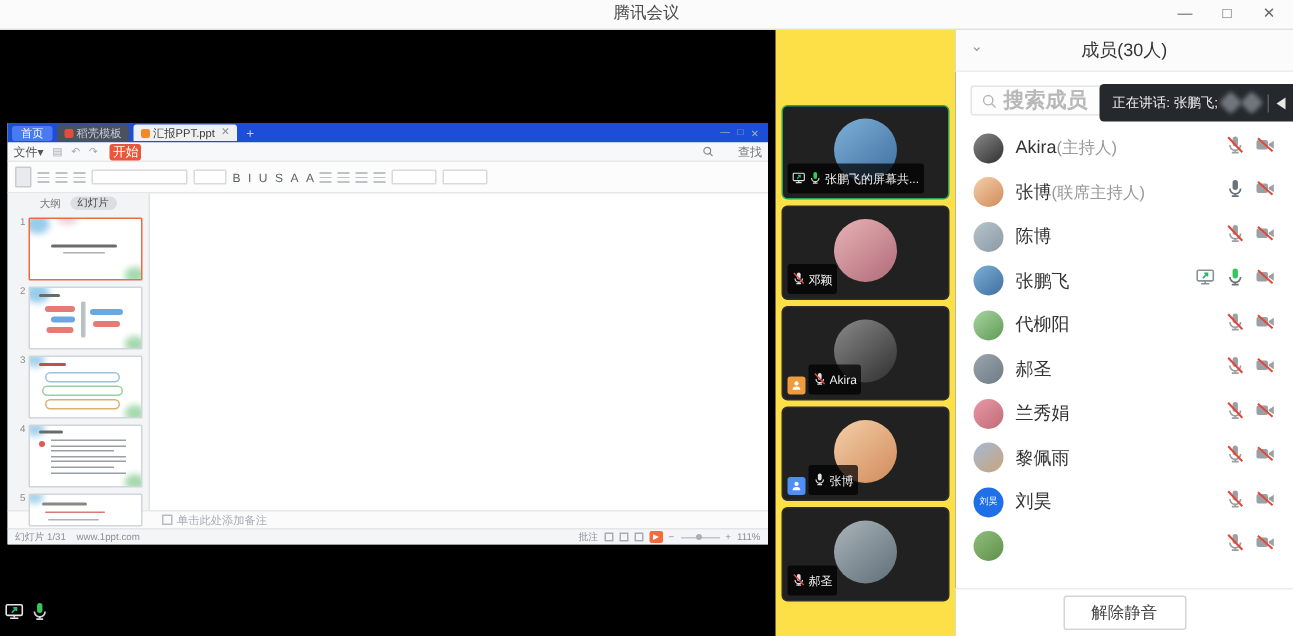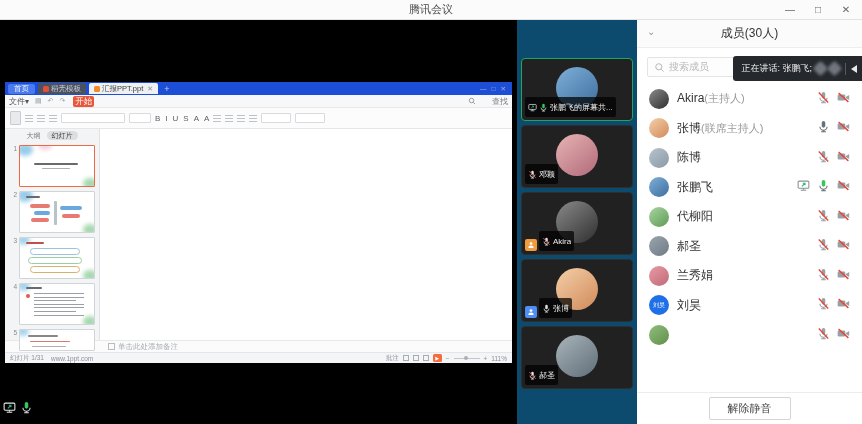--- a/index.html
+++ b/index.html
@@ -82,38 +82,38 @@
   .n-text{font-size:7.5px;color:#a8adb3;}
 
   .wps-status{height:11px;background:#f4f5f7;border-top:1px solid #e4e5e7;display:flex;align-items:center;padding:0 5px;gap:7px;font-size:6.5px;color:#8a9097;}
   .st-right{margin-left:auto;display:flex;align-items:center;gap:4px;}
   .v-ico{width:6px;height:6px;border:1px solid #a8adb3;flex:none;}
   .st-play{width:9px;height:8px;background:#f56b3d;border-radius:1.5px;color:#fff;font-size:5px;line-height:8px;text-align:center;flex:none;}
   .st-slider{width:26px;height:1px;background:#c2c6cb;position:relative;flex:none;}
   .st-slider i{position:absolute;left:10px;top:-2px;width:4px;height:4px;background:#aab0b6;border-radius:50%;}
 
   
-  .video-strip{position:absolute;left:517px;top:20px;width:120px;height:404px;background:#0c4a6e;padding-top:38px;}
+  .video-strip{position:absolute;left:517px;top:20px;width:120px;height:404px;background:#fde047;padding-top:50px;}
   .tile{width:112px;height:63px;margin:0 auto 4px;background:#212121;border:1px solid #2e2e2e;border-radius:4px;position:relative;}
   .tile.active{border:1.5px solid #27a45c;}
   .t-avatar{width:42px;height:42px;border-radius:50%;margin:8px auto 0;}
   .t-bottom{position:absolute;left:3px;bottom:3px;right:3px;display:flex;align-items:flex-end;gap:2px;}
   .t-badge{width:12px;height:12px;border-radius:2px;display:flex;align-items:center;justify-content:center;flex:none;}
   .t-label{background:rgba(0,0,0,.72);border-radius:2px;padding:1px 3px;display:flex;align-items:center;gap:2px;max-width:100px;overflow:hidden;}
   .t-label b{font-weight:normal;font-size:8px;color:#eee;white-space:nowrap;overflow:hidden;text-overflow:ellipsis;}
   .t-label svg{flex:none;}
 
   
   .members{position:absolute;left:637px;top:20px;width:225px;height:404px;background:#fff;}
   .m-header{height:28px;border-bottom:1px solid #ededed;background:#fbfbfb;position:relative;}
   .m-header .hd{display:block;line-height:27px;text-align:center;font-size:12px;color:#333;}
   .m-chev{position:absolute;left:10px;top:0;line-height:24px;color:#999;font-size:10px;}
   .m-search{padding:9px 10px 7px;}
   .searchbox{height:20px;border:1px solid #e4e4e4;background:#fdfdfd;border-radius:2px;display:flex;align-items:center;padding:0 6px;gap:4px;}
-  .searchbox b{font-weight:normal;font-size:10px;color:#b8b8b8;}
+  .searchbox b{font-weight:bold;font-size:14px;color:#b8b8b8;}
   .m-list{height:306px;overflow:hidden;}
   .m-row{height:29.5px;display:flex;align-items:center;padding:0 12px;}
   .m-avatar{width:20px;height:20px;border-radius:50%;margin-right:8px;flex:none;display:flex;align-items:center;justify-content:center;}
   .m-avatar b{color:#fff;font-size:6px;font-weight:normal;}
   .m-name{font-size:12px;color:#333;white-space:nowrap;}
   .m-suffix{color:#999;font-size:11px;}
   .m-icons{margin-left:auto;display:flex;gap:7px;align-items:center;}
   .m-footer{position:absolute;left:0;bottom:0;width:225px;height:32px;background:#fff;border-top:1px solid #ececec;display:flex;align-items:center;justify-content:center;}
   .m-footer button{font-size:11px;color:#444;background:#fff;border:1px solid #d4d4d4;border-radius:2px;padding:3px 18px;font-family:inherit;}
 
@@ -543,20 +543,38 @@
                 <line x1="2.2" y1="1.8" x2="13.8" y2="14.2" stroke="#e0493a" stroke-width="1.7"></line>
               </svg></span>
             <span><svg width="13" height="13" viewBox="0 0 16 16">
                 <rect x="0.8" y="4.2" width="9.4" height="7.6" rx="1.6" fill="#9aa0a6"></rect>
                 <path d="M10.8 7.4l4.2-2.6v6.4l-4.2-2.6z" fill="#9aa0a6"></path>
                 <line x1="2" y1="2.6" x2="14" y2="13.4" stroke="#e0493a" stroke-width="1.7"></line>
               </svg></span>
      </span>
    </div>
         <div class="m-row">
+     <span class="m-avatar" style="background:linear-gradient(140deg,#a5b8d5,#c9a57b)"></span>
+     <span class="m-name">黎佩雨<span class="m-suffix"></span></span>
+     <span class="m-icons">
+       <span><svg width="13" height="13" viewBox="0 0 16 16">
+                <rect x="5.8" y="1.2" width="4.4" height="8.2" rx="2.2" fill="#9aa0a6"></rect>
+                <path d="M3.6 8.2a4.4 4.4 0 0 0 8.8 0" fill="none" stroke="#9aa0a6" stroke-width="1.4"></path>
+                <line x1="8" y1="12.6" x2="8" y2="14.2" stroke="#9aa0a6" stroke-width="1.4"></line>
+                <line x1="5.2" y1="14.4" x2="10.8" y2="14.4" stroke="#9aa0a6" stroke-width="1.4"></line>
+                <line x1="2.2" y1="1.8" x2="13.8" y2="14.2" stroke="#e0493a" stroke-width="1.7"></line>
+              </svg></span>
+            <span><svg width="13" height="13" viewBox="0 0 16 16">
+                <rect x="0.8" y="4.2" width="9.4" height="7.6" rx="1.6" fill="#9aa0a6"></rect>
+                <path d="M10.8 7.4l4.2-2.6v6.4l-4.2-2.6z" fill="#9aa0a6"></path>
+                <line x1="2" y1="2.6" x2="14" y2="13.4" stroke="#e0493a" stroke-width="1.7"></line>
+              </svg></span>
+     </span>
+   </div>
+        <div class="m-row">
      <span class="m-avatar" style="background:linear-gradient(140deg,#1e6fe8,#1e6fe8)">
             <b>刘昊</b>
           </span>
      <span class="m-name">刘昊<span class="m-suffix"></span></span>
      <span class="m-icons">
        <span><svg width="13" height="13" viewBox="0 0 16 16">
                 <rect x="5.8" y="1.2" width="4.4" height="8.2" rx="2.2" fill="#9aa0a6"></rect>
                 <path d="M3.6 8.2a4.4 4.4 0 0 0 8.8 0" fill="none" stroke="#9aa0a6" stroke-width="1.4"></path>
                 <line x1="8" y1="12.6" x2="8" y2="14.2" stroke="#9aa0a6" stroke-width="1.4"></line>
                 <line x1="5.2" y1="14.4" x2="10.8" y2="14.4" stroke="#9aa0a6" stroke-width="1.4"></line>

